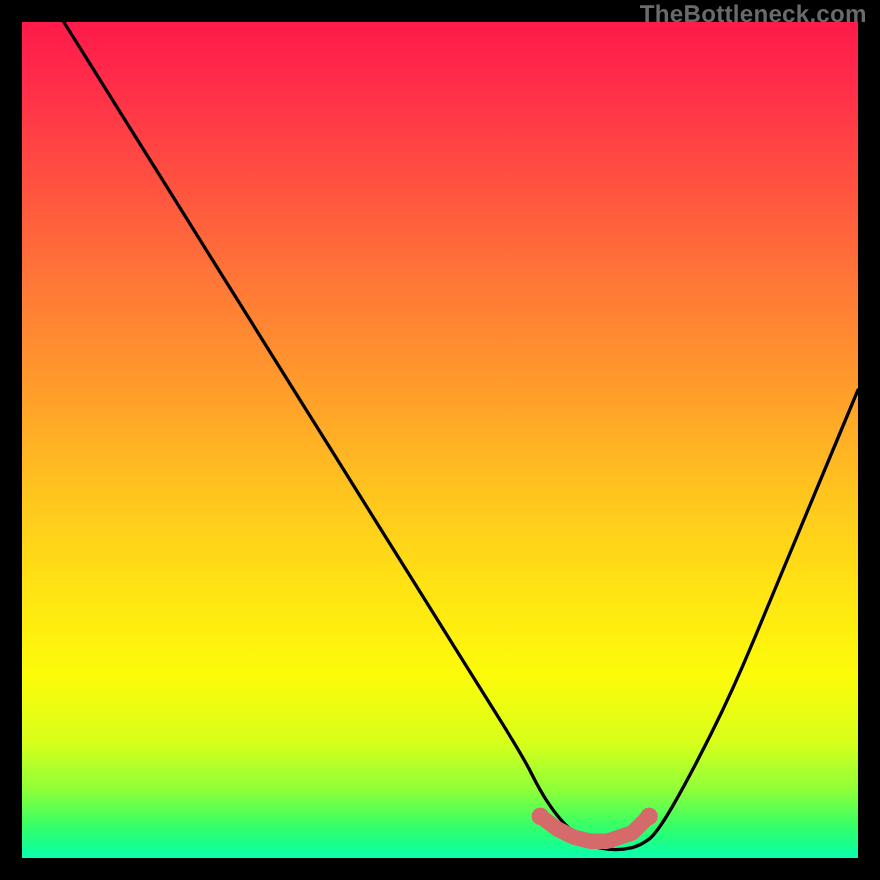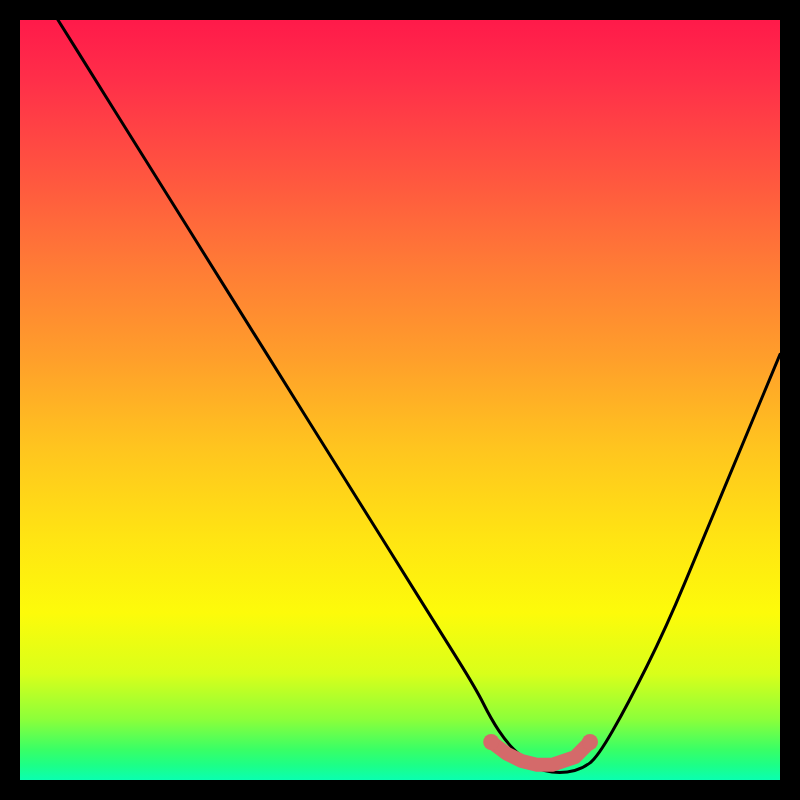--- a/index.html
+++ b/index.html
@@ -57,20 +57,21 @@
     top: 0;
     width: 760px;
     height: 760px;
     overflow: visible;
   }
 </style>
 </head>
 <body>
 
 <div class="frame">
+  <div class="watermark">TheBottleneck.com</div>
 
   <div class="plot">
     <svg class="curve" viewBox="0 0 760 760">
       <path id="curvePath" fill="none" stroke="#000000" stroke-width="3" stroke-linecap="round" d="M 38 0 Q 38 0 57 30.399999999999977 Q 76 60.799999999999955 95 91.19999999999999 Q 114 121.60000000000002 133 152 Q 152 182.39999999999998 171 212.79999999999995 Q 190 243.19999999999993 209 273.59999999999997 Q 228 304 247 334.4 Q 266 364.8 285 395.20000000000005 Q 304 425.6 323 456 Q 342 486.40000000000003 361 516.8000000000001 Q 380 547.2 399 577.6 Q 418.00000000000006 608 437 638.4 Q 456 668.8 463.6 684 Q 471.2 699.2 478.8 710.6 Q 486.40000000000003 722 494 729.6 Q 501.6 737.2 509.20000000000005 742.9000000000001 Q 516.8000000000001 748.6 524.4000000000001 750.5 Q 532 752.4 539.5999999999999 752.4 Q 547.1999999999999 752.4 554.8 750.5 Q 562.4 748.6 570 742.9000000000001 Q 577.6 737.2 592.8 710.6 Q 608 684 627 646 Q 646 608 665 562.4 Q 684 516.8 703 471.2 Q 722 425.6 741 380 T 760 334.4"></path>
       <g id="dots">
           <path d="M 471.2 722 L 486.40000000000003 733.4 L 501.6 741 L 516.8000000000001 744.8 L 532 744.8 L 554.8 737.2 L 570 722" fill="none" stroke="#d46a6a" stroke-width="14" stroke-linecap="round" stroke-linejoin="round"></path>
           <circle cx="471.2" cy="722" r="8" fill="#d46a6a"></circle>
           <circle cx="570" cy="722" r="8" fill="#d46a6a"></circle>
         </g>
     </svg>

